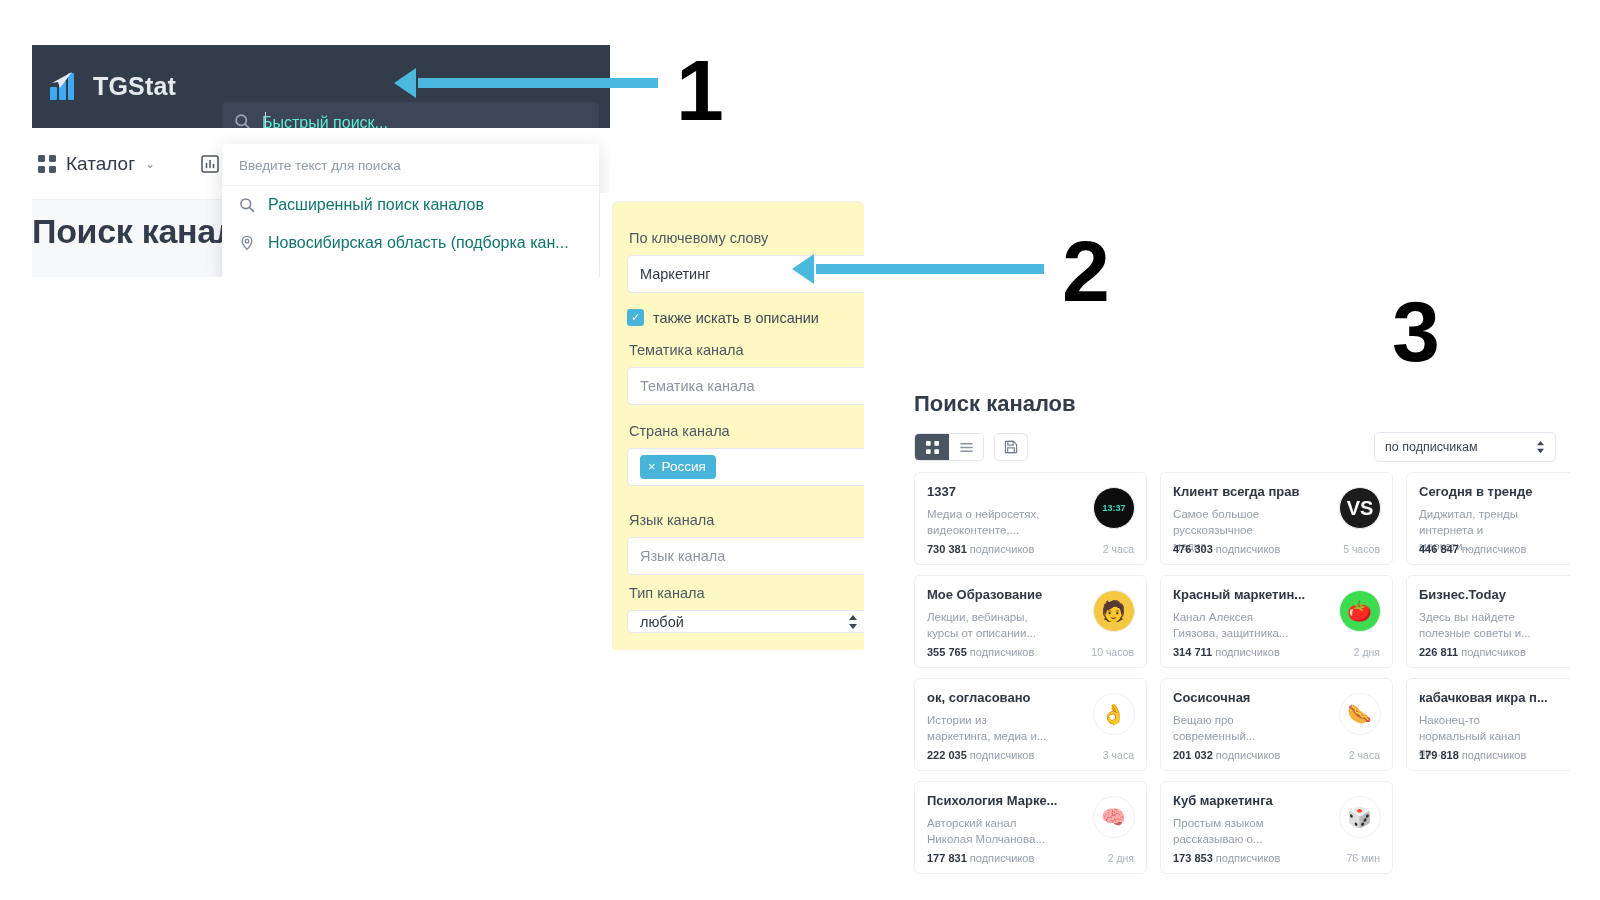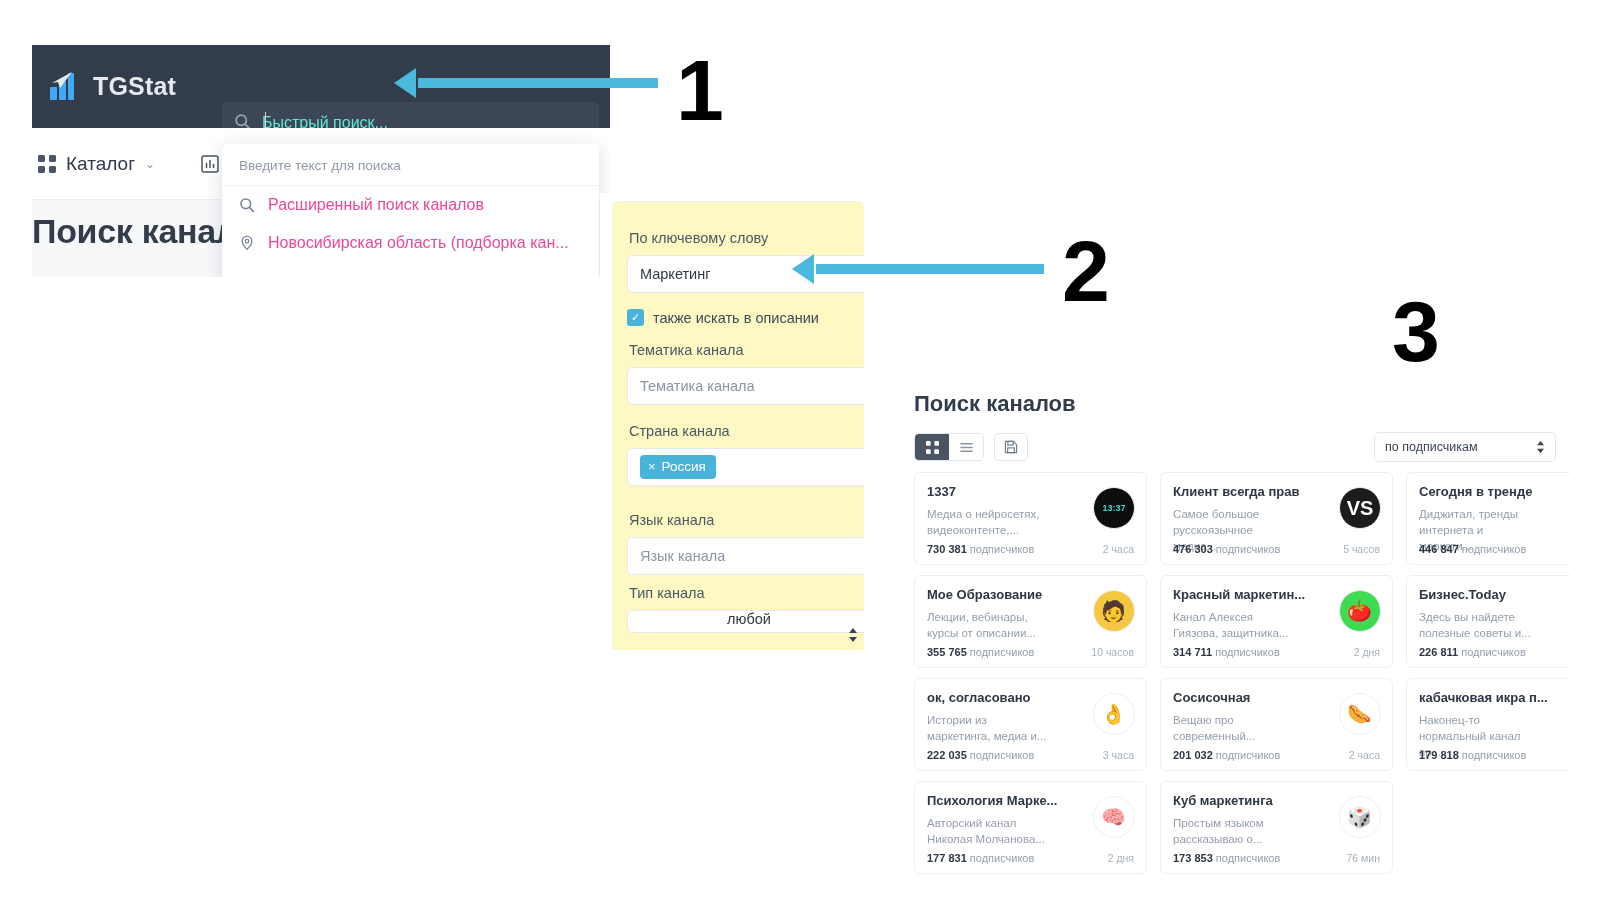--- a/index.html
+++ b/index.html
@@ -38,21 +38,21 @@
 
   .p1-page { position: absolute; left: 0; top: 155px; width: 578px; height: 77px; background: #f7f8fa; }
   .p1-title { position: absolute; left: 0px; top: 12px; font-size: 34px; font-weight: 700; color: #323c4b; letter-spacing: -0.3px;}
 
   .dropdown {
     position: absolute; left: 190px; top: 99px; width: 377px; height: 136px;
     background: #fff; border-radius: 5px;
     box-shadow: 0 4px 18px rgba(40,50,70,.17);
   }
   .dd-hint { padding: 14px 17px 12px 17px; font-size: 13.5px; color: #8f99a8; border-bottom: 1px solid #eef1f5; }
-  .dd-row { display:flex; align-items:center; gap: 13px; padding: 10px 17px; font-size: 16px; color:#ec4899; }
+  .dd-row { display:flex; align-items:center; gap: 13px; padding: 10px 17px; font-size: 16px; color:#0f766e; }
   .dd-ic { color: #7b8697; display: flex; }
 
   
   .panel2 {
     position: absolute; left: 600px; top: 193px; width: 264px; height: 457px;
     background: #ffffff; overflow: hidden;
   }
   .filter-card {
     position: absolute; left: 12px; top: 8px; width: 252px; height: 452px;
     background:#fef9c3; border:1px solid #eef1f5; border-radius: 6px; border-right:none;
@@ -223,21 +223,21 @@
 
       <div class="f-group" style="top: 310px;">
         <div class="f-label">Язык канала</div>
         <div class="f-field ph">
           <span>Язык канала</span>
         </div>
       </div>
 
       <div class="f-group" style="top: 383px;">
         <div class="f-label">Тип канала</div>
-        <div class="f-field val" style="height:23px;flex-direction:column;">
+        <div class="f-field val" style="height:23px;">
           <span>любой</span>
           <span class="sel-arrows">
             <svg width="10" height="16" viewBox="0 0 10 16" fill="#3b4654">
                 <path d="M5 1 L9 6 L1 6 Z"></path>
                 <path d="M5 15 L9 10 L1 10 Z"></path>
               </svg>
           </span>
         </div>
       </div>
 

